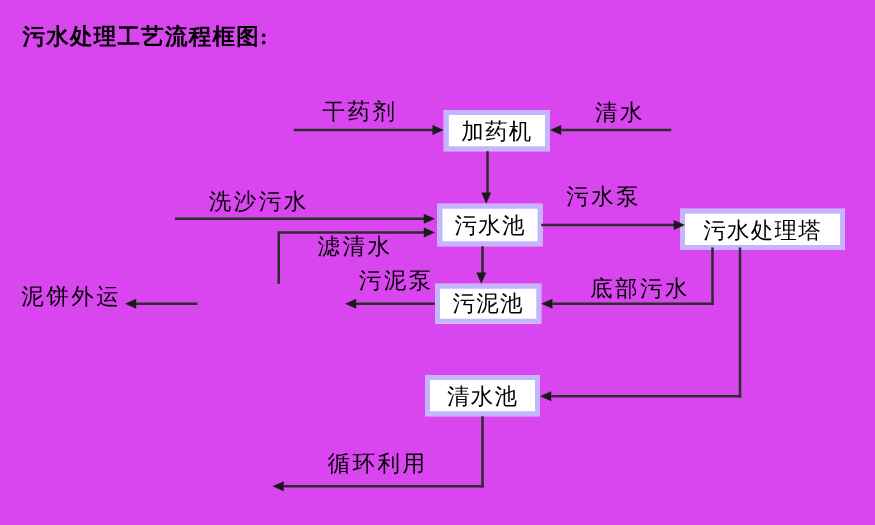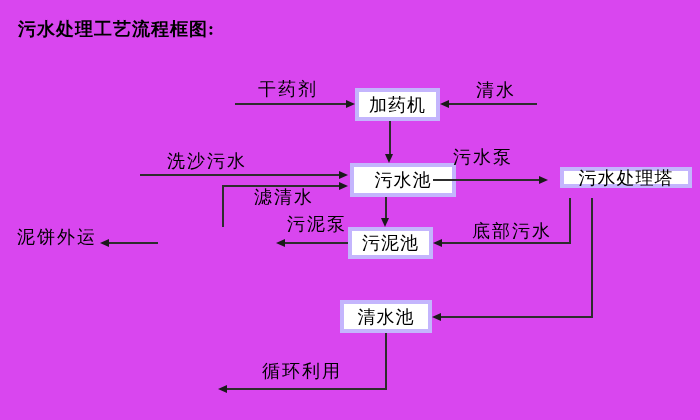--- a/index.html
+++ b/index.html
@@ -32,22 +32,22 @@
   }
   .hline{position:absolute;height:2px;background:#2d2d2d;}
   .vline{position:absolute;width:2px;background:#2d2d2d;}
   .arr{position:absolute;width:0;height:0;}
   .arr.right{border-top:4px solid transparent;border-bottom:4px solid transparent;border-left:9px solid #1a1a1a;}
   .arr.left{border-top:4px solid transparent;border-bottom:4px solid transparent;border-right:9px solid #1a1a1a;}
   .arr.down{border-left:4px solid transparent;border-right:4px solid transparent;border-top:9px solid #1a1a1a;}
 
   
   #n-dosing{left:355px;top:88px;width:85px;height:33px;}
-  #n-sewage{left:350px;top:163px;width:106px;height:34px;}
-  #n-tower{left:560px;top:167px;width:132px;height:21px;}
+  #n-sewage{left:350px;top:163px;width:84px;height:34px;}
+  #n-tower{left:544px;top:167px;width:132px;height:33px;}
   #n-belt{left:158px;top:227px;width:118px;height:32px;}
   #n-sludge{left:348px;top:227px;width:85px;height:32px;}
   #n-clean{left:340px;top:300px;width:92px;height:33px;}
 
   
   #l-drychem{left:258px;top:79px;}
   #l-cleanwater{left:476px;top:80px;}
   #l-sandwash{left:167px;top:151px;}
   #l-sewagepump{left:453px;top:147px;}
   #l-filtered{left:254px;top:187px;}

